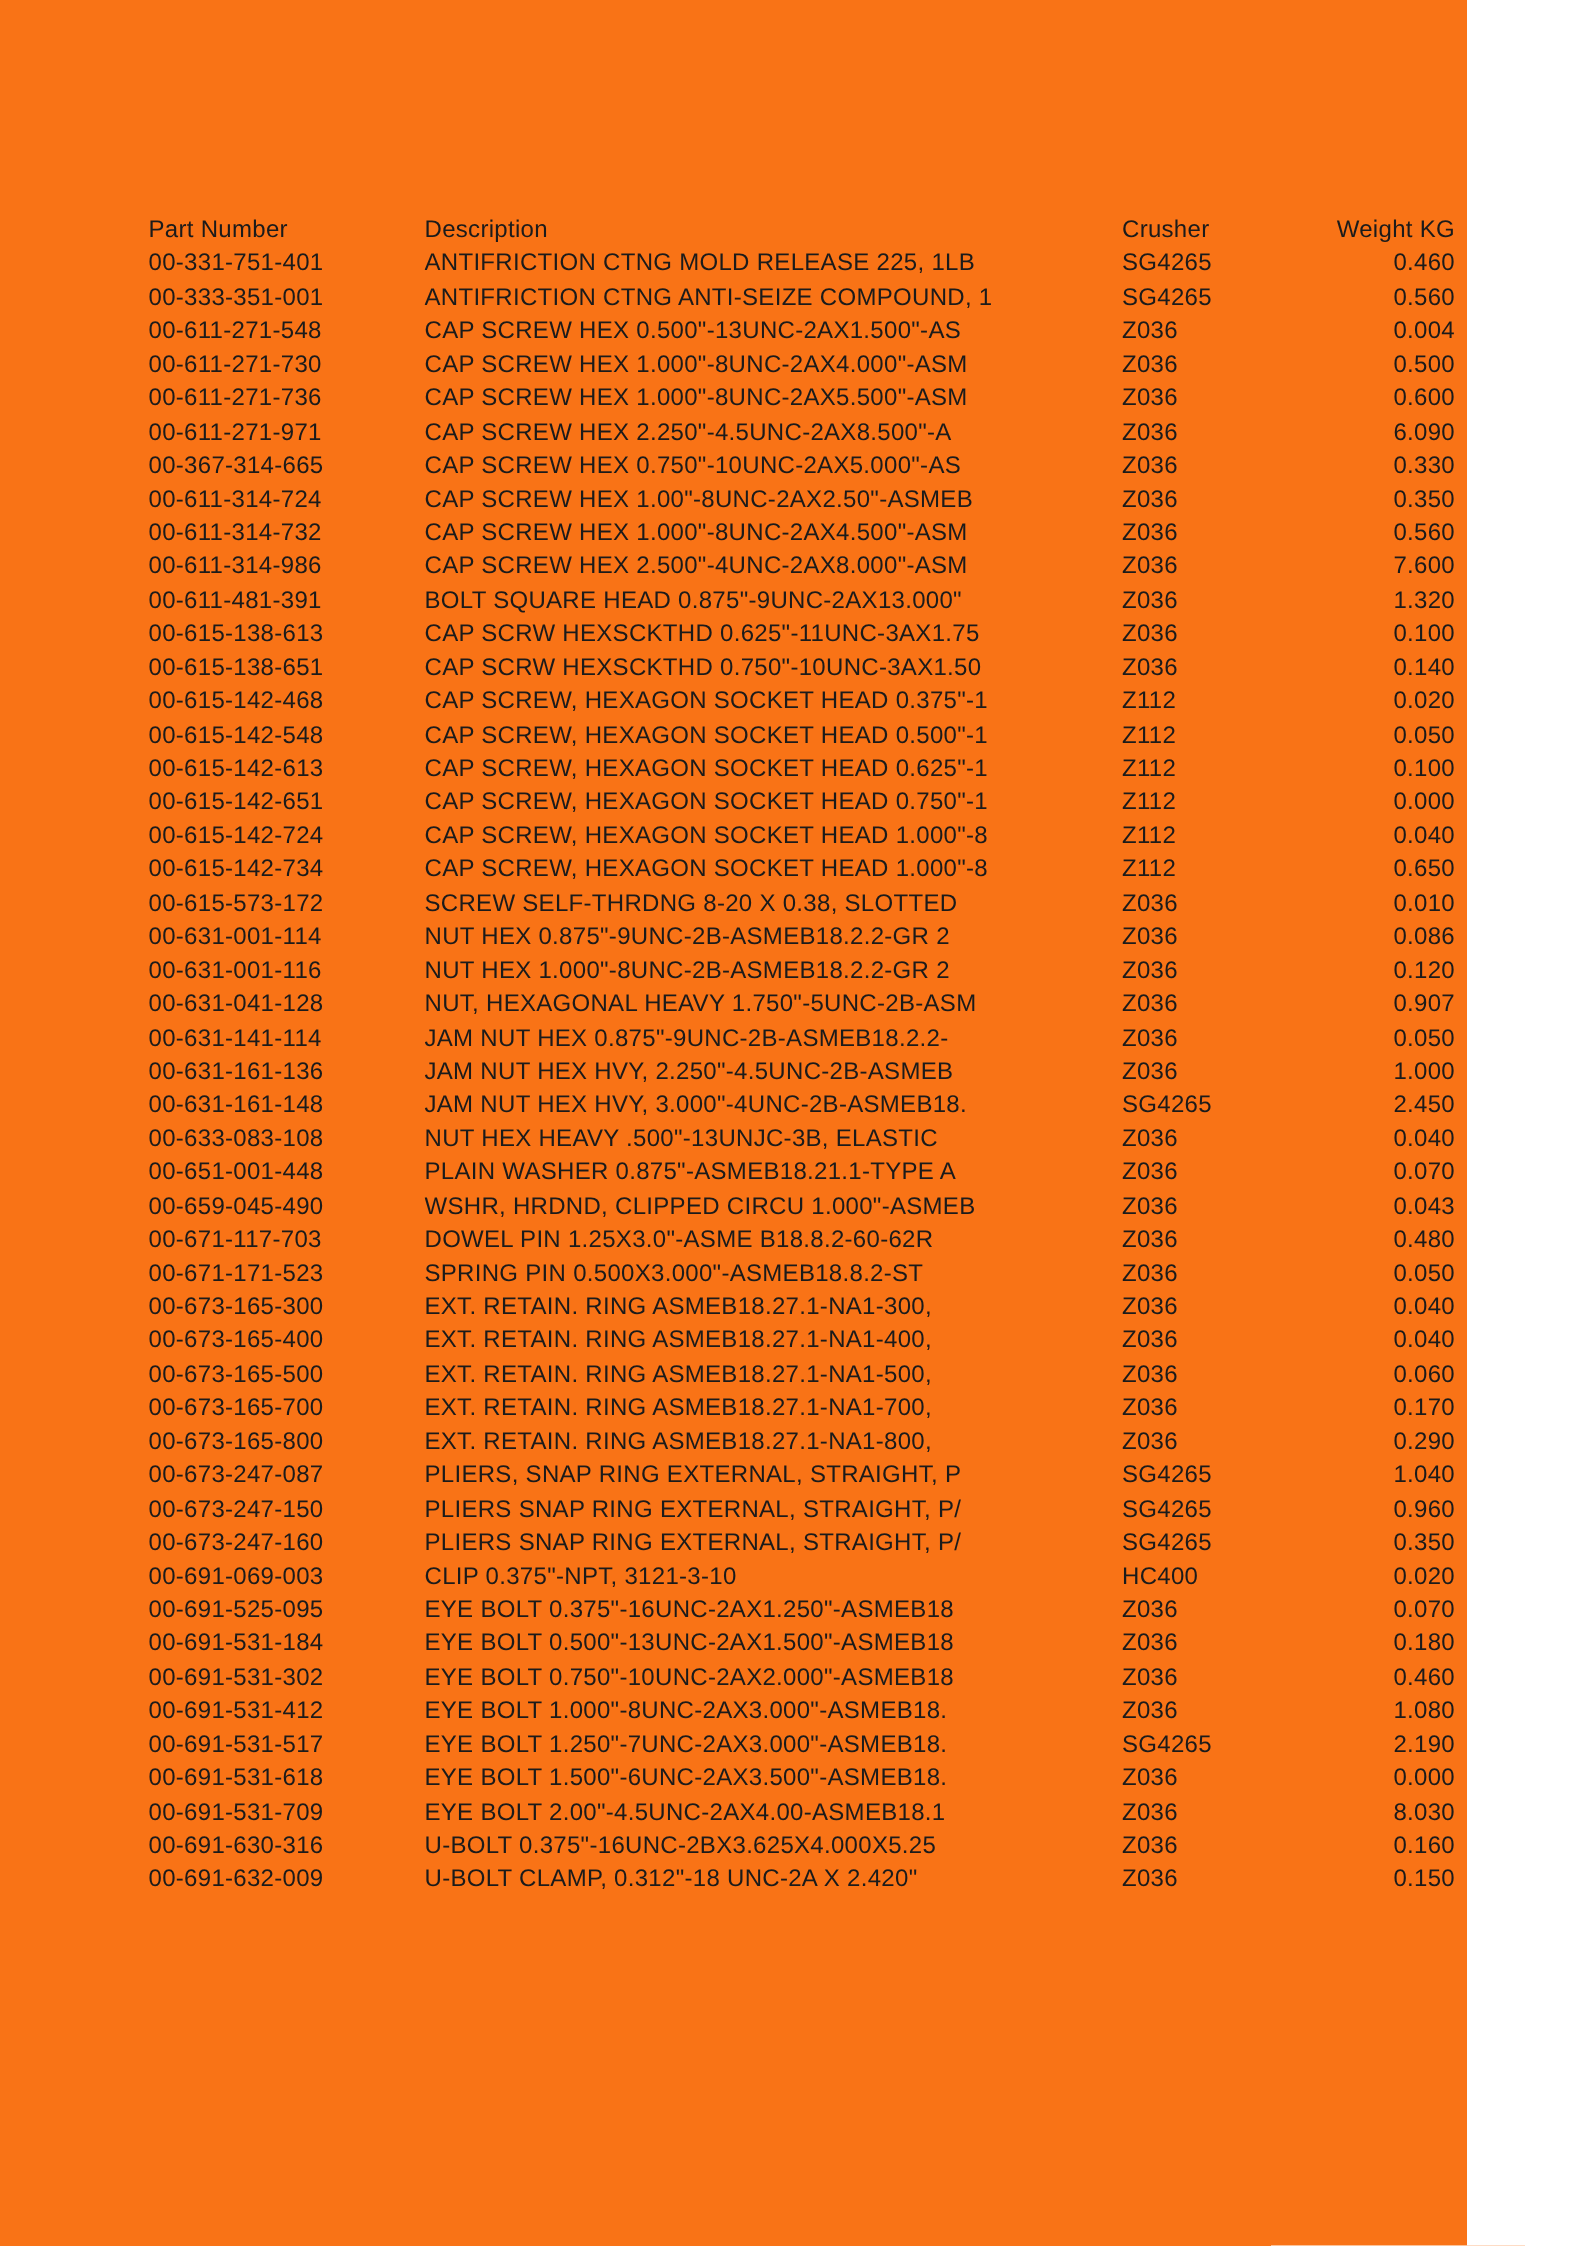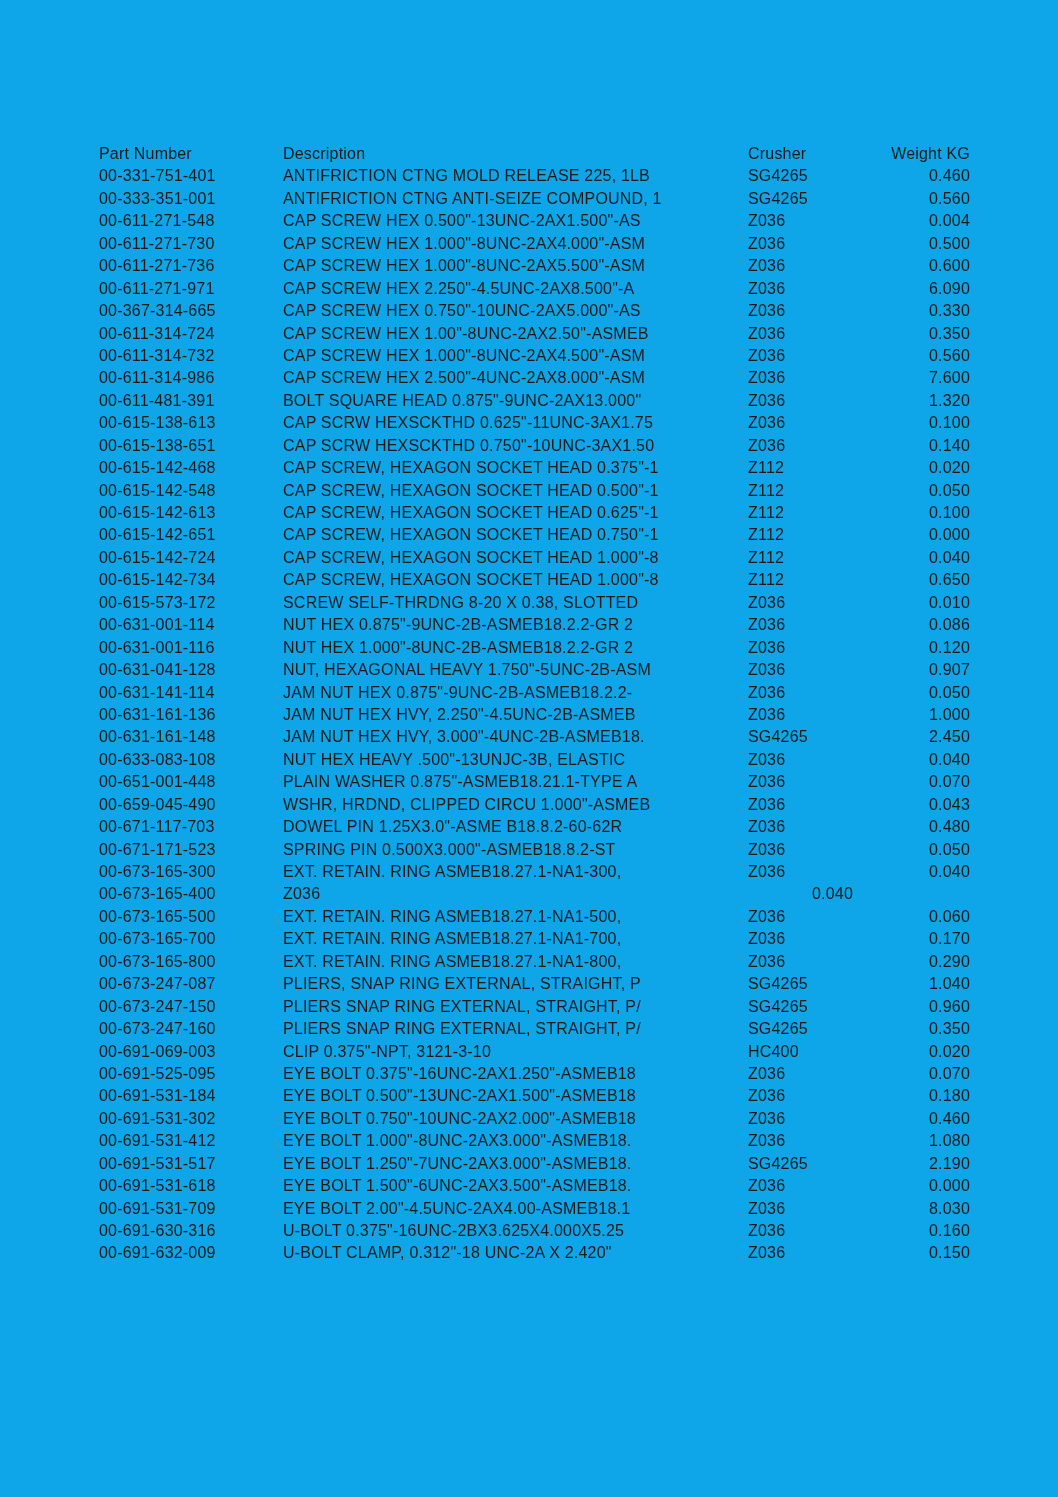--- a/index.html
+++ b/index.html
@@ -1,20 +1,20 @@
 <!DOCTYPE html>
 <html><head>
 <meta charset="utf-8">
 <style>
   html, body { margin: 0; padding: 0; background: #ffffff; }
   .page {
     position: relative;
-    width: 1058px;
+    width: 978px;
     height: 1497px;
-    background: #0ea5e9;
+    background: #f97316;
     font-family: "Liberation Sans", sans-serif;
     color: #1b1b1b;
     overflow: hidden;
   }
   .report {
     position: absolute;
     left: 99px;
     top: 143px;
     width: 871px;
   }
@@ -262,20 +262,21 @@
 
   <div class="row">
     <div class="cell part">00-673-165-300</div>
     <div class="cell desc">EXT. RETAIN. RING ASMEB18.27.1-NA1-300,</div>
     <div class="cell crusher">Z036</div>
     <div class="cell weight">0.040</div>
   </div>
 
   <div class="row">
     <div class="cell part">00-673-165-400</div>
+    <div class="cell desc">EXT. RETAIN. RING ASMEB18.27.1-NA1-400,</div>
     <div class="cell crusher">Z036</div>
     <div class="cell weight">0.040</div>
   </div>
 
   <div class="row">
     <div class="cell part">00-673-165-500</div>
     <div class="cell desc">EXT. RETAIN. RING ASMEB18.27.1-NA1-500,</div>
     <div class="cell crusher">Z036</div>
     <div class="cell weight">0.060</div>
   </div>

